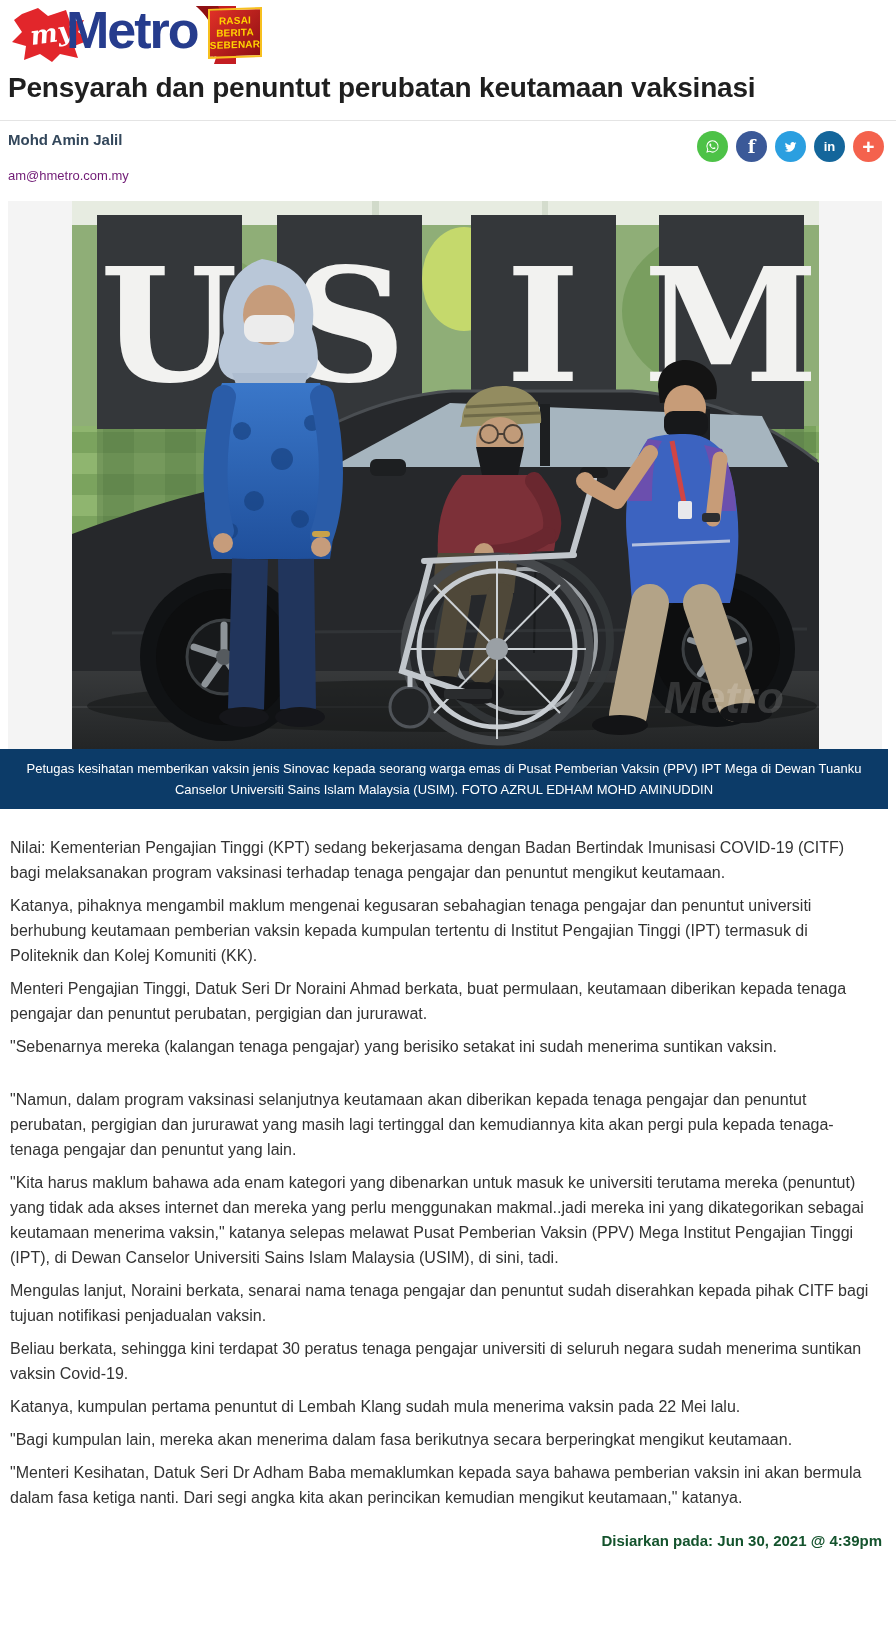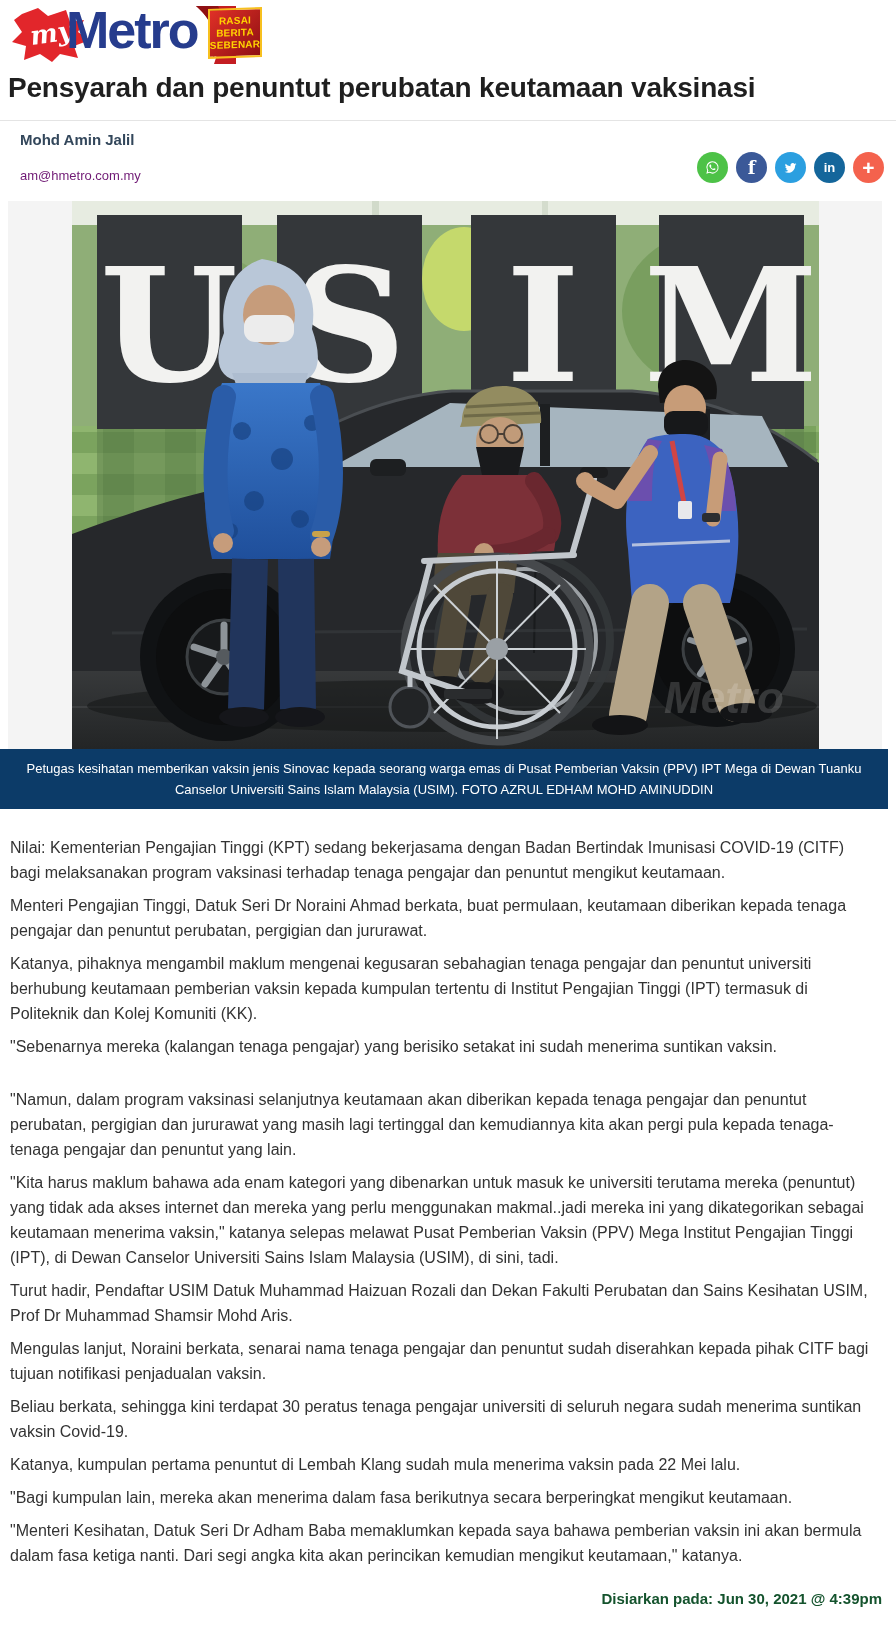--- a/index.html
+++ b/index.html
@@ -13,21 +13,21 @@
   .logo-splash { position:absolute; left:0; top:0; width:96px; height:58px; }
   .logo-my { position:absolute; left:22px; top:12px; font-family:"DejaVu Serif", serif; font-style:italic; font-weight:bold; font-size:26px; color:#fff; transform:rotate(-8deg); }
   .logo-metro { position:absolute; left:58px; top:-6px; font-size:52px; font-weight:800; letter-spacing:-2px; color:#263c8d; font-family:"Liberation Sans", sans-serif; }
   .logo-curl { position:absolute; left:186px; top:0; width:42px; height:58px; }
   .logo-ribbon { position:absolute; left:200px; top:2px; width:54px; height:50px; background:linear-gradient(135deg,#e03027,#8f1013); border:2px solid #f7c01e; display:flex; flex-direction:column; justify-content:center; align-items:center; transform:skewY(-2deg); }
   .logo-ribbon span { display:block; font-size:10px; line-height:12px; font-weight:bold; color:#ffd400; letter-spacing:.2px; }
 
   
   .headline { padding:6px 10px 0 8px; font-size:28px; line-height:36px; font-weight:bold; color:#1f1f1f; letter-spacing:-.2px; }
   .divider { border-top:1px solid #e4e4e4; margin:14px 0 0 0; }
-  .byline-row { display:flex; justify-content:space-between; align-items:flex-end; padding:10px 12px 6px 20px; }
+  .byline-row { display:flex; justify-content:space-between; align-items:flex-start; padding:10px 12px 6px 8px; }
   .author-name { font-size:15px; font-weight:bold; color:#33475b; }
   .author-email { font-size:13px; color:#701a75; margin-top:20px; cursor:pointer; }
   .share-bar { display:flex; gap:8px; }
   .share-btn { width:31px; height:31px; border-radius:50%; display:flex; align-items:center; justify-content:center; cursor:pointer; color:#fff; }
   .share-btn svg { width:19px; height:19px; display:block; }
   .share-glyph-f  { font-size:18px; font-weight:bold; font-family:"DejaVu Serif", serif; }
   .share-glyph-in { font-size:13px; font-weight:bold; }
   .share-glyph-plus { font-size:21px; font-weight:bold; line-height:1; }
 
   
@@ -266,26 +266,25 @@
       <ellipse cx="674" cy="512" rx="26" ry="10" fill="#131416"></ellipse>
 
       <text x="652" y="512" font-size="44" font-style="italic" font-weight="bold" fill="#ffffff" fill-opacity=".16" text-anchor="middle">Metro</text>
     </svg>
   </div>
 
   <div class="caption-bar">Petugas kesihatan memberikan vaksin jenis Sinovac kepada seorang warga emas di Pusat Pemberian Vaksin (PPV) IPT Mega di Dewan Tuanku Canselor Universiti Sains Islam Malaysia (USIM). FOTO AZRUL EDHAM MOHD AMINUDDIN</div>
 
   <div class="article">
     <p>Nilai: Kementerian Pengajian Tinggi (KPT) sedang bekerjasama dengan Badan Bertindak Imunisasi COVID-19 (CITF) bagi melaksanakan program vaksinasi terhadap tenaga pengajar dan penuntut mengikut keutamaan.</p>
+    <p>Katanya, pihaknya mengambil maklum mengenai kegusaran sebahagian tenaga pengajar dan penuntut universiti berhubung keutamaan pemberian vaksin kepada kumpulan tertentu di Institut Pengajian Tinggi (IPT) termasuk di Politeknik dan Kolej Komuniti (KK).</p>
     <p>Menteri Pengajian Tinggi, Datuk Seri Dr Noraini Ahmad berkata, buat permulaan, keutamaan diberikan kepada tenaga pengajar dan penuntut perubatan, pergigian dan jururawat.</p>
-    <p>Katanya, pihaknya mengambil maklum mengenai kegusaran sebahagian tenaga pengajar dan penuntut universiti berhubung keutamaan pemberian vaksin kepada kumpulan tertentu di Institut Pengajian Tinggi (IPT) termasuk di Politeknik dan Kolej Komuniti (KK).</p>
     <p>"Sebenarnya mereka (kalangan tenaga pengajar) yang berisiko setakat ini sudah menerima suntikan vaksin.</p>
     <p class="gap-before">"Namun, dalam program vaksinasi selanjutnya keutamaan akan diberikan kepada tenaga pengajar dan penuntut perubatan, pergigian dan jururawat yang masih lagi tertinggal dan kemudiannya kita akan pergi pula kepada tenaga-tenaga pengajar dan penuntut yang lain.</p>
     <p>"Kita harus maklum bahawa ada enam kategori yang dibenarkan untuk masuk ke universiti terutama mereka (penuntut) yang tidak ada akses internet dan mereka yang perlu menggunakan makmal..jadi mereka ini yang dikategorikan sebagai keutamaan menerima vaksin," katanya selepas melawat Pusat Pemberian Vaksin (PPV) Mega Institut Pengajian Tinggi (IPT), di Dewan Canselor Universiti Sains Islam Malaysia (USIM), di sini, tadi.</p>
-    <p>Turut hadir, Pendaftar USIM Datuk Muhammad Haizuan Rozali dan Dekan Fakulti Perubatan dan Sains Kesihatan USIM, Prof Dr Muhammad Shamsir Mohd Aris.</p>
     <p>Mengulas lanjut, Noraini berkata, senarai nama tenaga pengajar dan penuntut sudah diserahkan kepada pihak CITF bagi tujuan notifikasi penjadualan vaksin.</p>
     <p>Beliau berkata, sehingga kini terdapat 30 peratus tenaga pengajar universiti di seluruh negara sudah menerima suntikan vaksin Covid-19.</p>
     <p>Katanya, kumpulan pertama penuntut di Lembah Klang sudah mula menerima vaksin pada 22 Mei lalu.</p>
     <p>"Bagi kumpulan lain, mereka akan menerima dalam fasa berikutnya secara berperingkat mengikut keutamaan.</p>
     <p>"Menteri Kesihatan, Datuk Seri Dr Adham Baba memaklumkan kepada saya bahawa pemberian vaksin ini akan bermula dalam fasa ketiga nanti. Dari segi angka kita akan perincikan kemudian mengikut keutamaan," katanya.</p>
   </div>
 
   <div class="pub-row">
     <div class="pub-date">Disiarkan pada: Jun 30, 2021 @ 4:39pm</div>
   </div>

